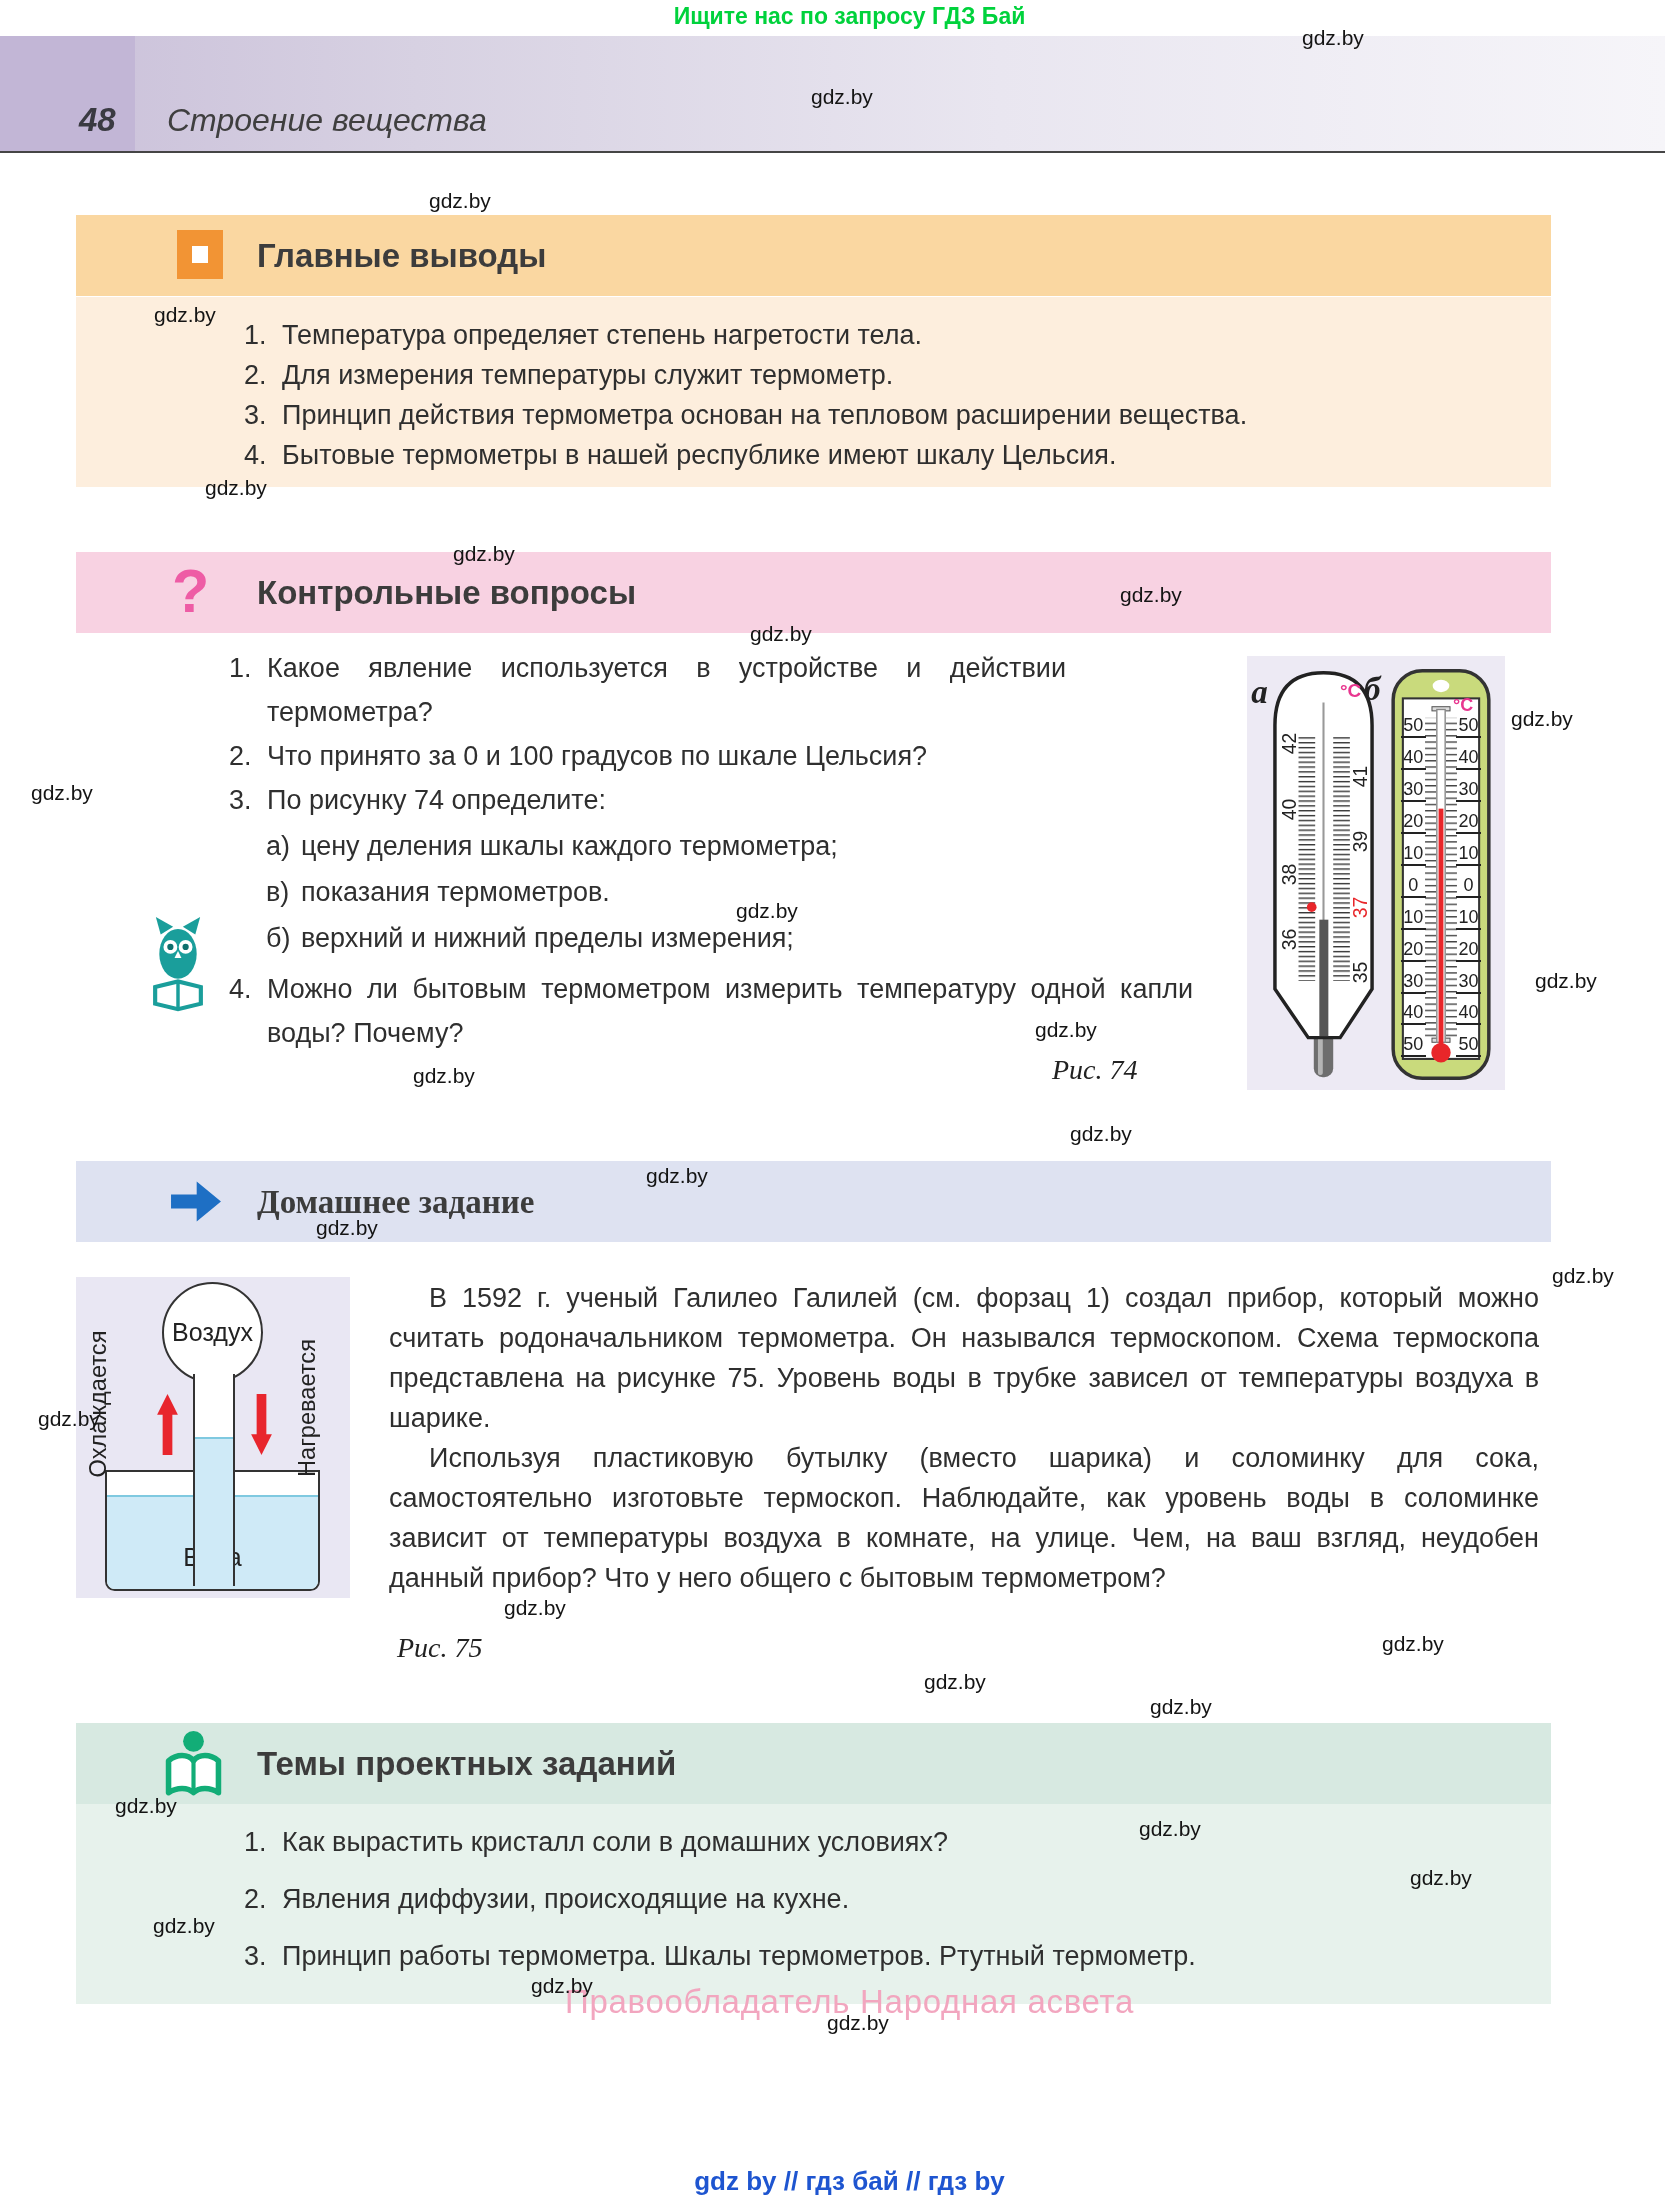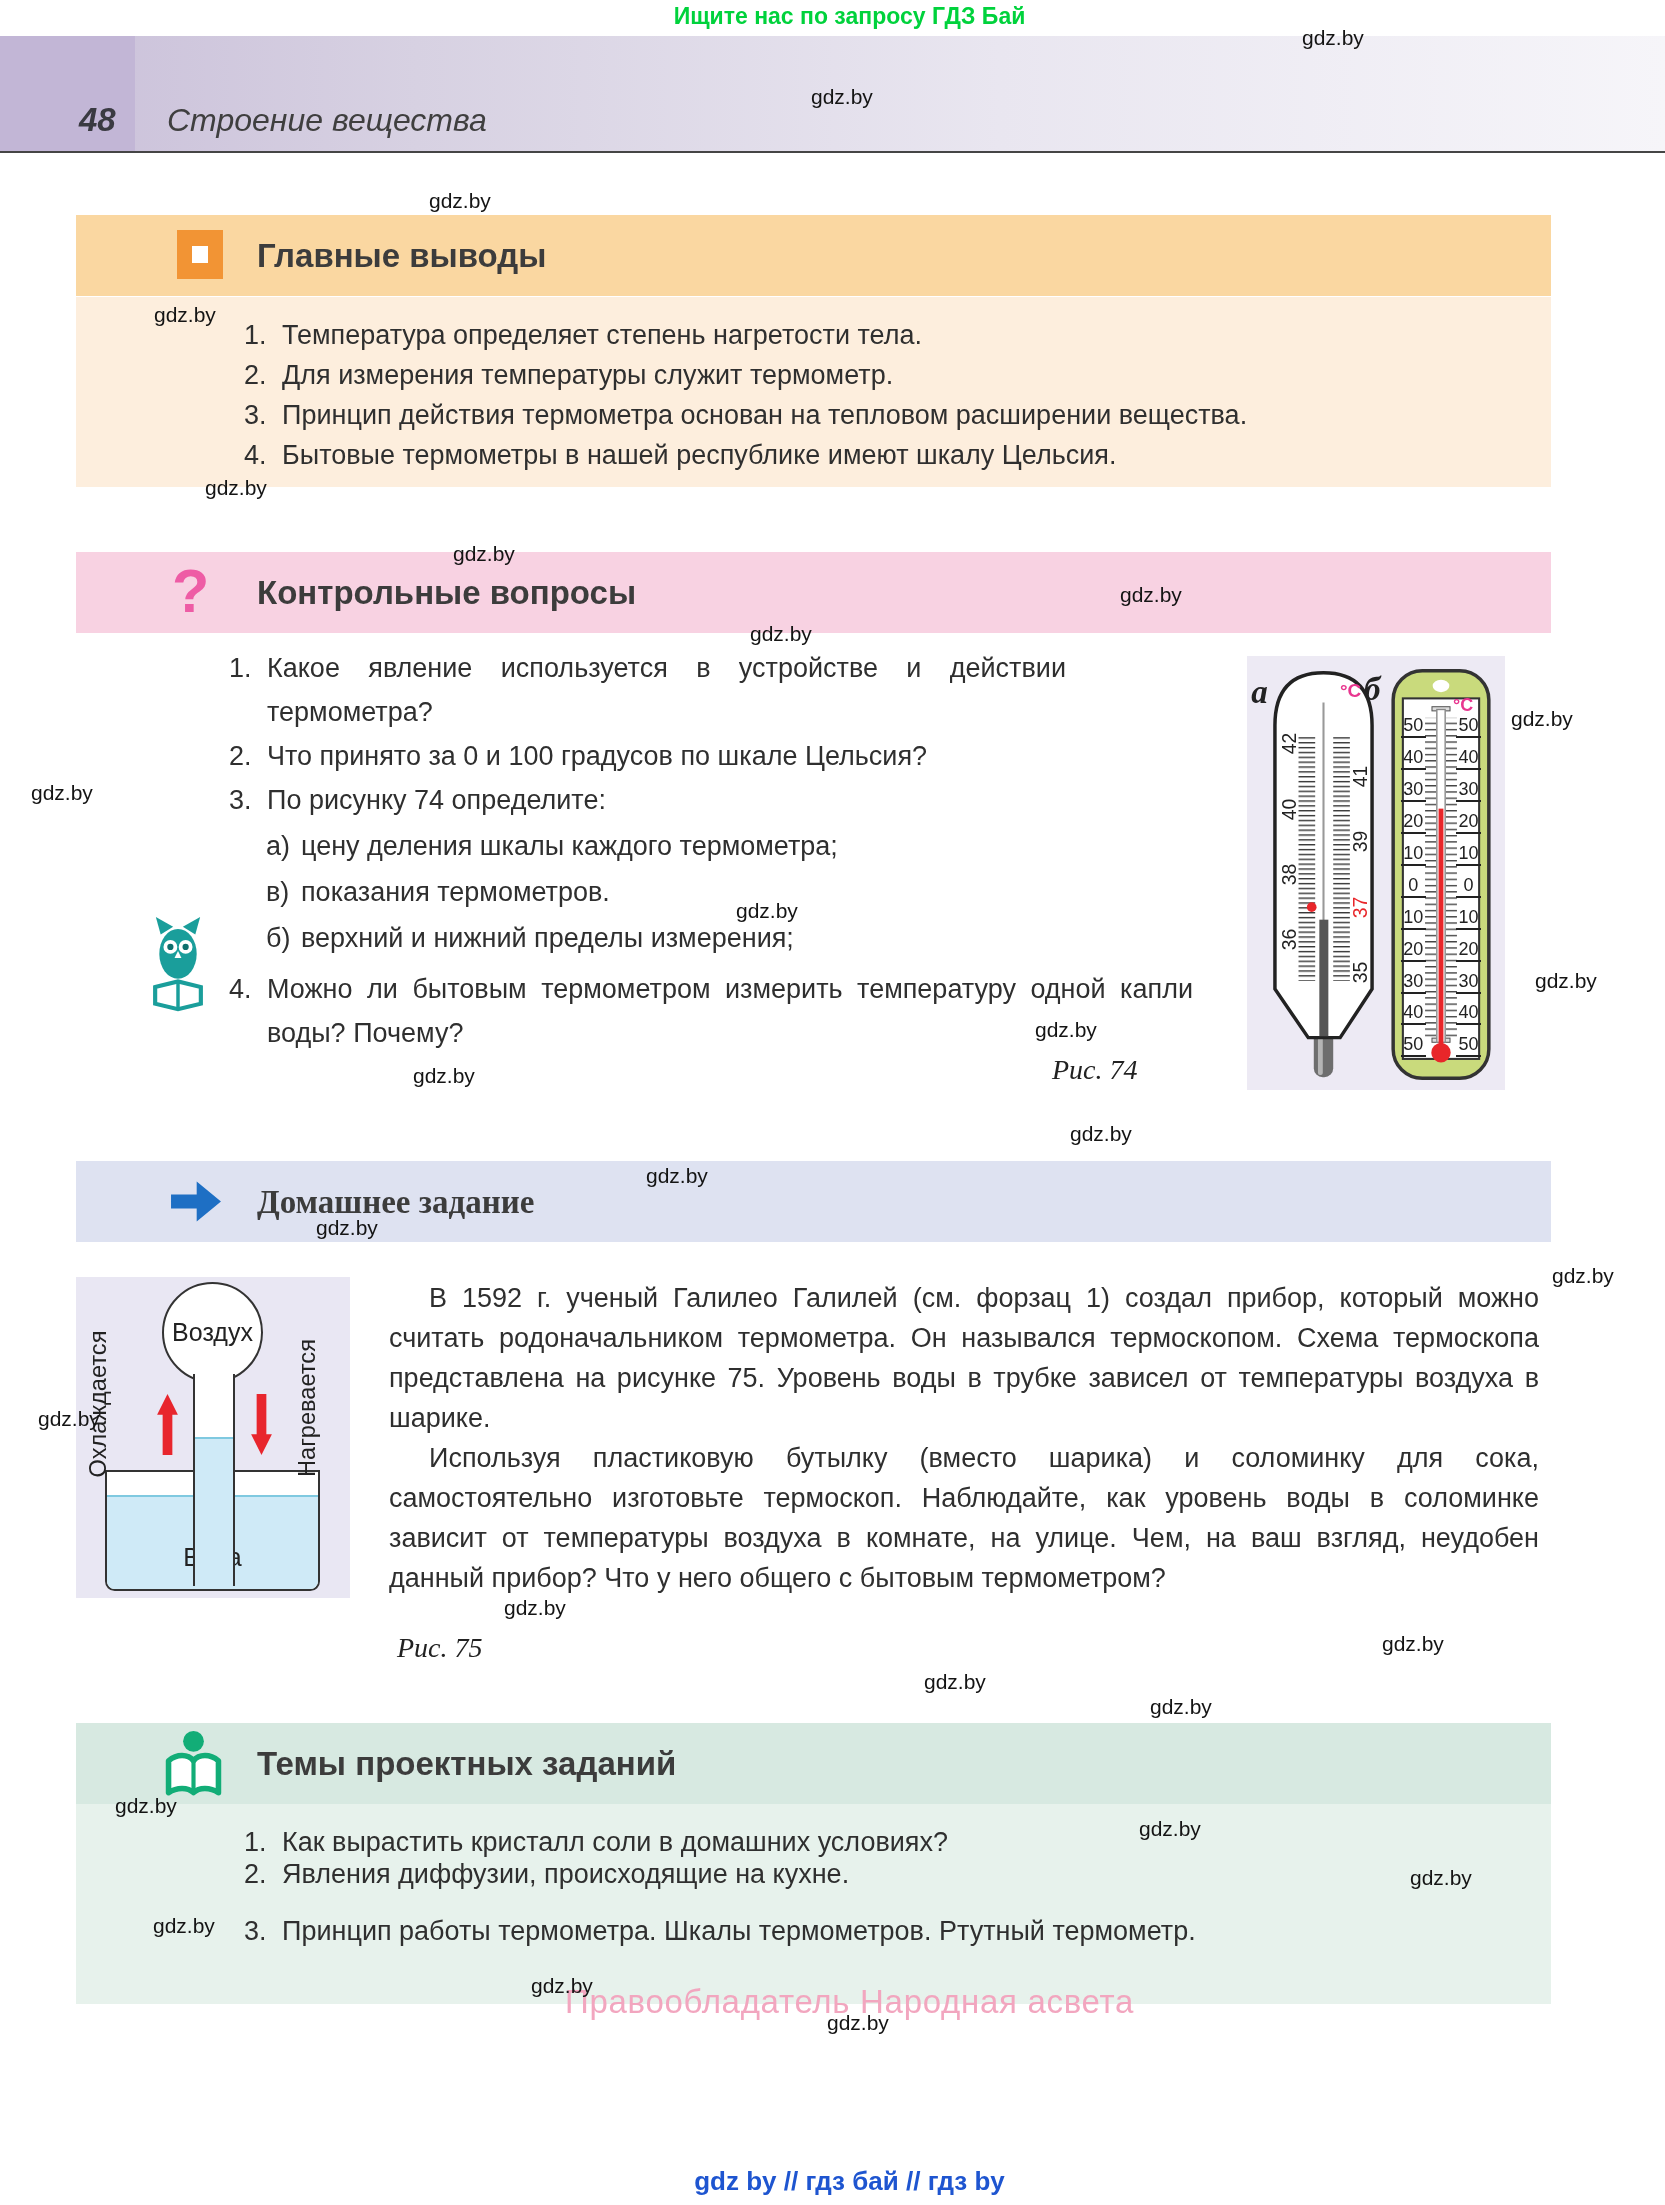--- a/index.html
+++ b/index.html
@@ -254,21 +254,21 @@
     <svg class="icon-book" width="61" height="74" viewBox="0 0 88 106">
       <circle cx="44" cy="16" r="15" fill="#12ad77"></circle>
       <path d="M8,44 C20,34 36,34 44,44 C52,34 68,34 80,44 L80,90 C68,82 52,82 44,90 C36,82 20,82 8,90 Z" fill="#ffffff" stroke="#12ad77" stroke-width="8" stroke-linejoin="round"></path>
       <line x1="44" y1="44" x2="44" y2="90" stroke="#12ad77" stroke-width="6"></line>
     </svg>
     <h2>Темы проектных заданий</h2>
   </div>
   <div class="body-green" style="top:1804px;height:200px;">
     <div style="position:absolute;left:168px;top:22px;width:1278px;line-height:32px;">
       <div class="li"><span class="num">1.</span><span>Как вырастить кристалл соли в домашних условиях?</span></div>
-      <div class="li" style=""><span class="num">2.</span><span>Явления диффузии, происходящие на кухне.</span></div>
+      <div class="li" style="margin-top:25px;"><span class="num">2.</span><span>Явления диффузии, происходящие на кухне.</span></div>
       <div class="li" style="margin-top:25px;"><span class="num">3.</span><span>Принцип работы термометра. Шкалы термометров. Ртутный термометр.</span></div>
     </div>
   </div>
 
   <div class="foot-pink">Правообладатель Народная асвета</div>
   <div class="foot-blue">gdz by  //  гдз бай  //  гдз by</div>
 
   <span class="wm" style="left:1302px;top:26px;">gdz.by</span>
   <span class="wm" style="left:811px;top:85px;">gdz.by</span>
   <span class="wm" style="left:429px;top:189px;">gdz.by</span>

